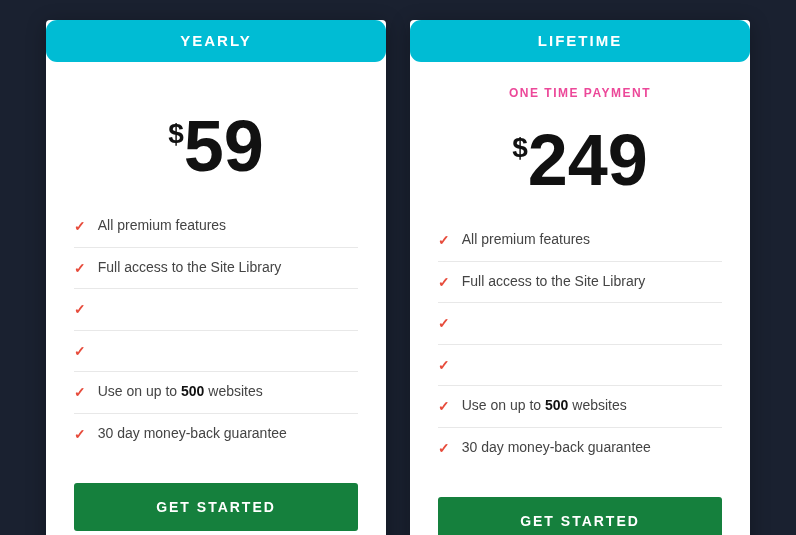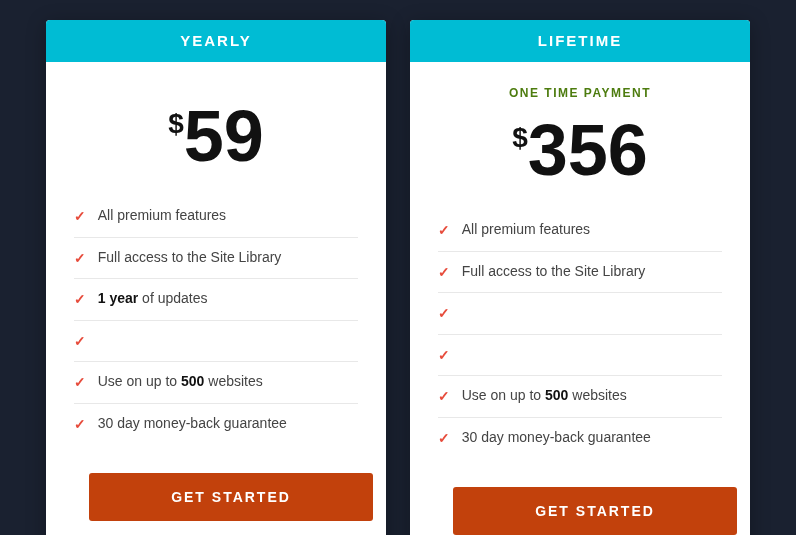--- a/index.html
+++ b/index.html
@@ -29,48 +29,49 @@
       overflow: hidden;
       position: relative;
       box-shadow: 0 4px 20px rgba(0,0,0,0.3);
       border-bottom: 4px solid #00bcd4;
     }
 
     .card-header {
       background-color: #00bcd4;
       text-align: center;
       padding: 12px 20px;
+      border-radius: 11px;
     }
 
     .card-header-title {
       color: #ffffff;
       font-size: 15px;
       font-weight: 800;
       letter-spacing: 2px;
       text-transform: uppercase;
     }
 
     .card-body {
       padding: 24px 28px 28px;
     }
 
     .one-time-label {
       text-align: center;
       font-size: 12px;
       font-weight: 700;
       letter-spacing: 1.5px;
       text-transform: uppercase;
-      color: #4d7c0f;
+      color: #ec4899;
       margin-bottom: 4px;
     }
 
     .price-display {
       text-align: center;
       margin-bottom: 24px;
-      margin-top: 14px;
+      margin-top: 24px;
     }
 
     .price-dollar-sign {
       font-size: 28px;
       font-weight: 700;
       color: #111;
       vertical-align: top;
       margin-top: 8px;
       display: inline-block;
     }
@@ -117,33 +118,32 @@
     }
 
     .feature-text strong {
       color: #111;
       font-weight: 700;
     }
 
     .cta-button {
       display: block;
       width: 100%;
-      background-color: #c2410c;
+      background-color: #15803d;
       color: #ffffff;
       text-align: center;
       padding: 16px;
       font-size: 14px;
       font-weight: 800;
       letter-spacing: 2px;
       text-transform: uppercase;
       border: none;
       border-radius: 3px;
       cursor: pointer;
       text-decoration: none;
-      margin-left: 15px;
     }
   </style>
 </head>
 <body>
 
 <div class="pricing-container">
 
   <div class="pricing-card">
     <div class="card-header">
       <span class="card-header-title">YEARLY</span>
@@ -156,21 +156,20 @@
         <li class="feature-item">
           <span class="check-icon">✓</span>
           <span class="feature-text">All premium features</span>
         </li>
         <li class="feature-item">
           <span class="check-icon">✓</span>
           <span class="feature-text">Full access to the Site Library</span>
         </li>
         <li class="feature-item">
           <span class="check-icon">✓</span>
-          <span class="feature-text"><strong>1 year</strong> of updates</span>
         </li>
         <li class="feature-item">
           <span class="check-icon">✓</span>
         </li>
         <li class="feature-item">
           <span class="check-icon">✓</span>
           <span class="feature-text">Use on up to <strong>500</strong> websites</span>
         </li>
         <li class="feature-item">
           <span class="check-icon">✓</span>
@@ -181,21 +180,21 @@
     </div>
   </div>
 
   <div class="pricing-card">
     <div class="card-header">
       <span class="card-header-title">LIFETIME</span>
     </div>
     <div class="card-body">
       <div class="one-time-label">ONE TIME PAYMENT</div>
       <div class="price-display">
-        <span class="price-dollar-sign">$</span><span class="price-amount">356</span>
+        <span class="price-dollar-sign">$</span><span class="price-amount">249</span>
       </div>
       <ul class="features-list">
         <li class="feature-item">
           <span class="check-icon">✓</span>
           <span class="feature-text">All premium features</span>
         </li>
         <li class="feature-item">
           <span class="check-icon">✓</span>
           <span class="feature-text">Full access to the Site Library</span>
         </li>

